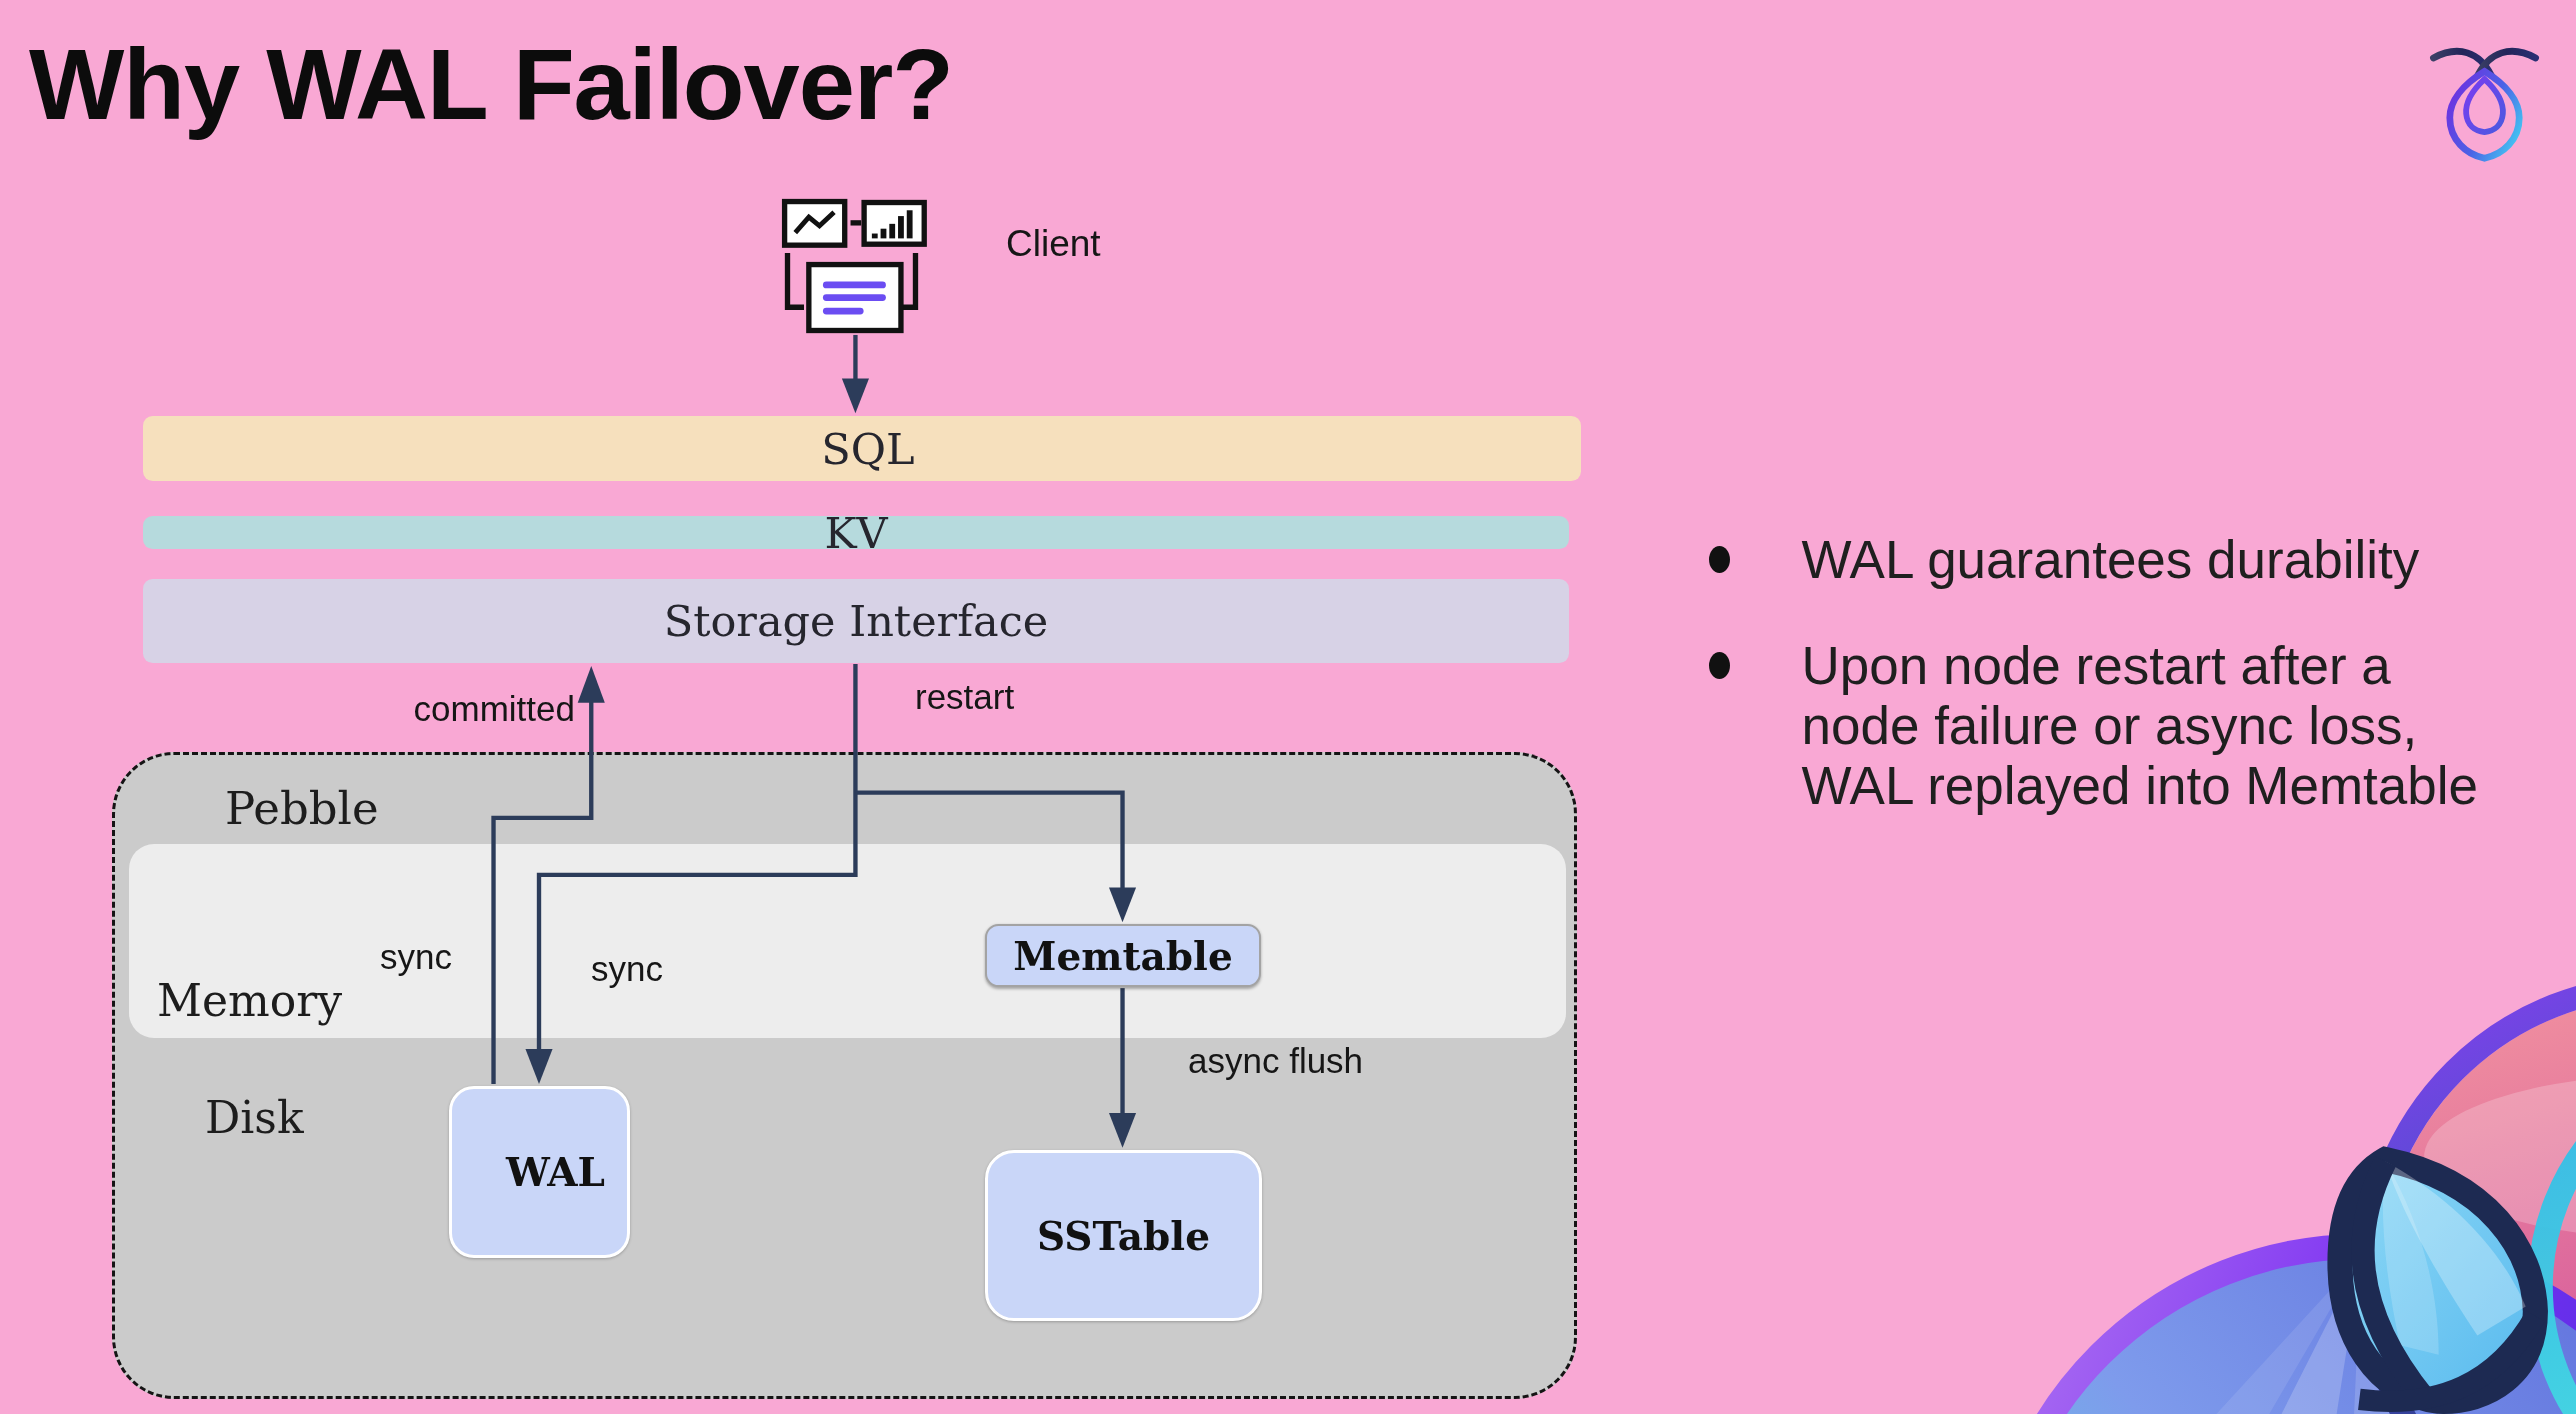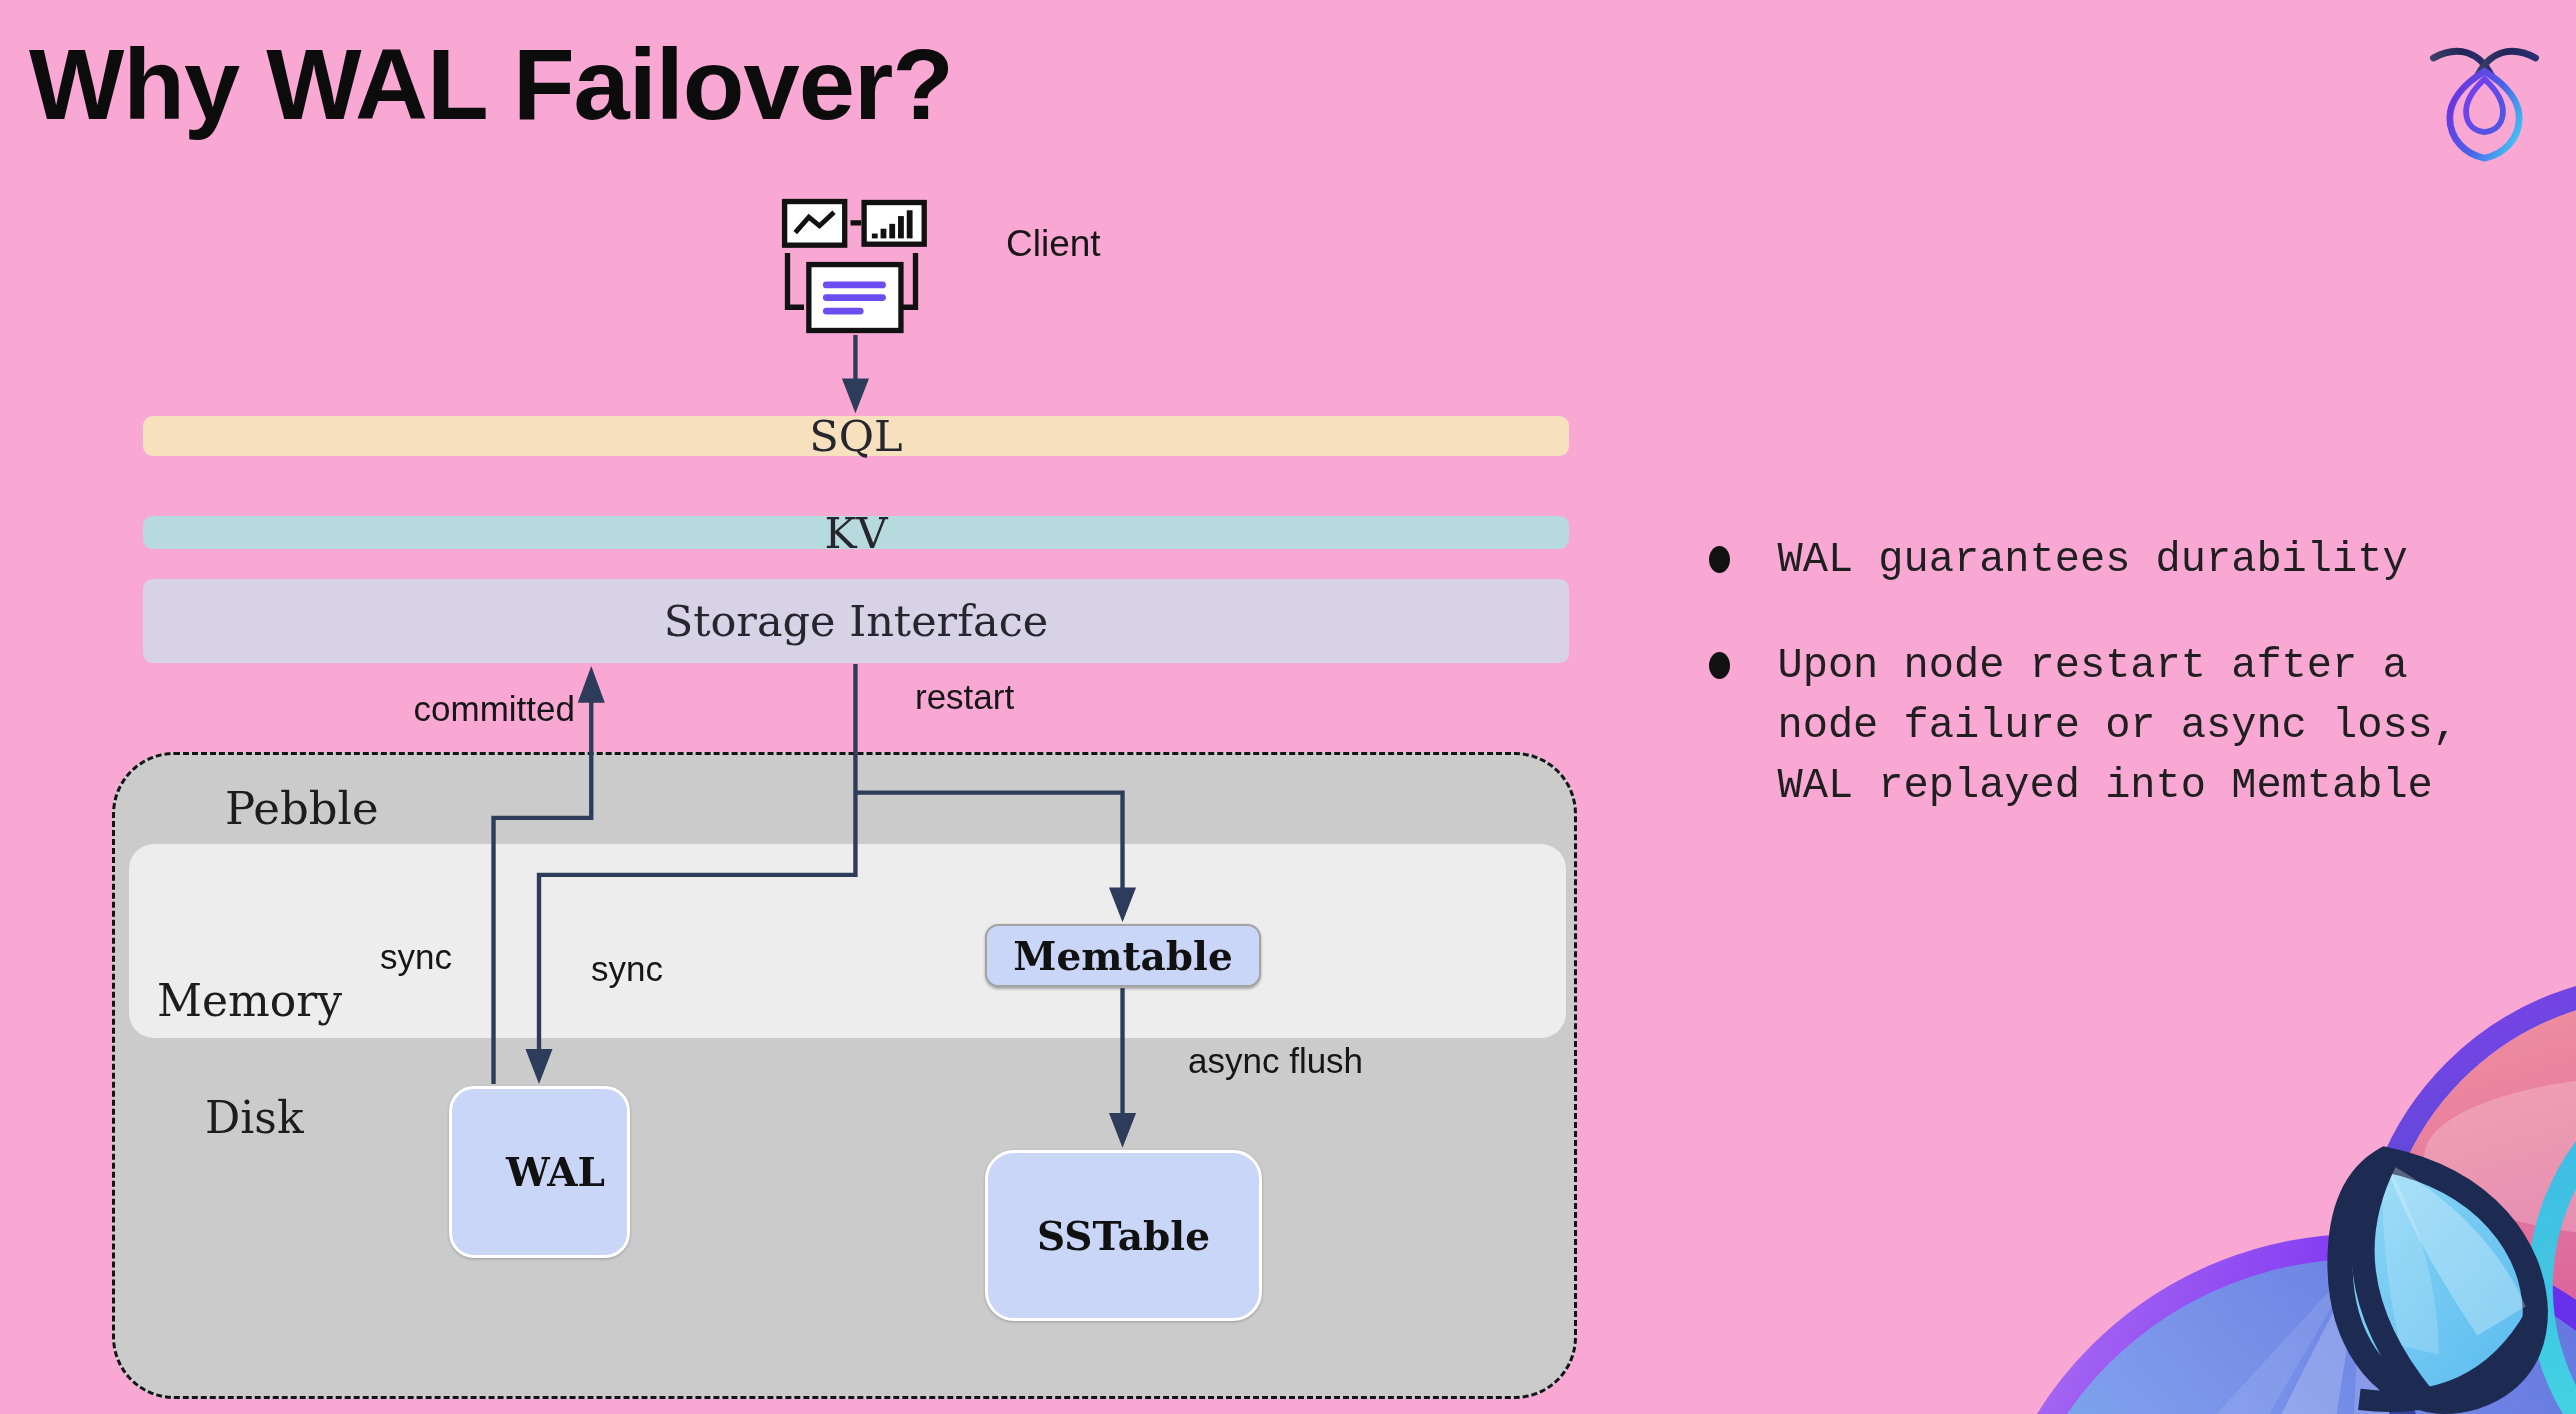--- a/index.html
+++ b/index.html
@@ -15,21 +15,21 @@
     color:var(--title-text,#0c0c0c);line-height:1.25;
   }
 
   
   .bar{
     left:143px;width:1426px;border-radius:9.7px;
     display:flex;align-items:center;justify-content:center;
     font-family:"DejaVu Serif","Liberation Serif",serif;
     font-size:43px;color:#26262e;
   }
-  .bar-sql{top:416px;height:40px;background:var(--sql-bar,#f6e0bd);}
+  .bar-sql{top:416px;height:65px;background:var(--sql-bar,#f6e0bd);padding-left:12px;}
   .bar-kv{top:516px;height:33px;background:var(--kv-bar,#b6dadd);}
   .bar-storage{top:579px;height:84px;background:var(--storage-bar,#d7d2e6);}
 
   
   .pebble{
     left:112px;top:752px;width:1465px;height:647px;border-radius:62px;
     background:var(--pebble-bg,#cbcbcb);border:3.9px dashed #141414;box-sizing:border-box;
   }
   .memory-band{
     left:129px;top:844px;width:1437px;height:194px;border-radius:25px;
@@ -78,21 +78,21 @@
   .connectors polygon{fill:var(--edge,#2c3c5a);}
 
   
   .bullets{left:1695px;top:530px;width:852px;}
   .bullet-item{display:flex;margin-bottom:46px;}
   .bullet-dot{
     width:21px;height:27px;border-radius:50%;background:#111;
     margin:15.5px 0 0 13.5px;flex:0 0 auto;
   }
   .bullet-text{
-    margin-left:48px;font-size:42px;line-height:60px;color:#1f1f1f;font-family:Liberation Mono, monospace;
+    margin-left:72px;font-size:53px;line-height:60px;color:#1f1f1f;
   }
 
   
   .corner-art{right:0;bottom:0;}
 </style>
 </head>
 <body>
 
 <div class="slide">
 

